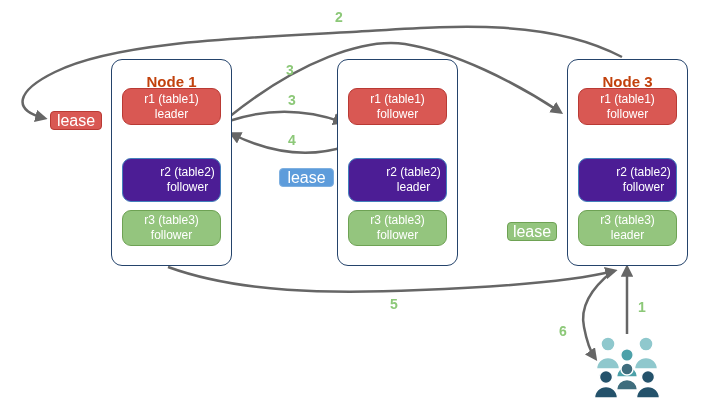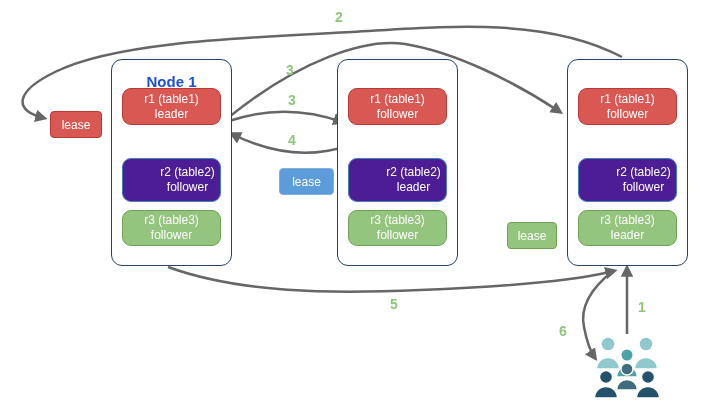--- a/index.html
+++ b/index.html
@@ -7,35 +7,35 @@
     position:relative;width:704px;height:405px;background:#ffffff;overflow:hidden;
     font-family:"Liberation Sans", sans-serif;
   }
   svg.overlay{position:absolute;left:0;top:0;width:704px;height:405px;}
   .node{
     position:absolute;width:121px;height:207px;background:#ffffff;
     border:1.6px solid #24436b;border-radius:11px;box-sizing:border-box;
   }
   .node-title{
     display:block;text-align:center;margin-top:13px;
-    font-size:15px;font-weight:bold;color:#1d4ed8;
+    font-size:15px;font-weight:bold;color:#c2410c;
   }
   .replica{
     position:absolute;left:10px;width:99px;height:46px;border-radius:9px;
     display:flex;flex-direction:column;align-items:center;justify-content:center;
     color:#ffffff;font-size:12px;line-height:1.25;text-align:center;box-sizing:border-box;
   }
   .replica.red{background:#d95853;border:1.4px solid #b93a34;}
   .replica.blue{background:#4c1d95;border:1.4px solid #4380bc;padding-left:32px;}
   .replica.green{background:#94c57e;border:1.4px solid #6ea254;}
   .r1{top:28px;height:37px;justify-content:center;}
   .r2{top:98px;height:44px;}
   .r3{top:150px;height:36px;}
   .lease{
-    position:absolute;height:27px;border-radius:4px;color:#ffffff;font-size:12px;
+    position:absolute;height:19px;border-radius:4px;color:#ffffff;font-size:16px;
     display:flex;align-items:center;justify-content:center;box-sizing:border-box;
   }
   .lease.red{left:50px;top:111px;width:52px;background:#d95853;border:1.3px solid #b93a34;}
   .lease.blue{left:279px;top:168px;width:55px;background:#5d9cdb;border:1.3px solid #7fb0e0;}
   .lease.green{left:507px;top:222px;width:50px;background:#94c57e;border:1.3px solid #6ea254;}
   .step-label{
     position:absolute;transform:translate(-50%,-50%);
     font-size:14px;font-weight:bold;color:#8cc878;
   }
   .pos-n1{left:642px;top:307px;}
@@ -116,20 +116,21 @@
       <span>r2 (table2)</span>
       <span>leader</span>
     </div>
     <div class="replica green r3">
       <span>r3 (table3)</span>
       <span>follower</span>
     </div>
   </div>
 
   <div class="node" style="left:567px;top:59px;">
+    <span class="node-title">Node 3</span>
     <div class="replica red r1">
       <span>r1 (table1)</span>
       <span>follower</span>
     </div>
     <div class="replica blue r2">
       <span>r2 (table2)</span>
       <span>follower</span>
     </div>
     <div class="replica green r3">
       <span>r3 (table3)</span>

